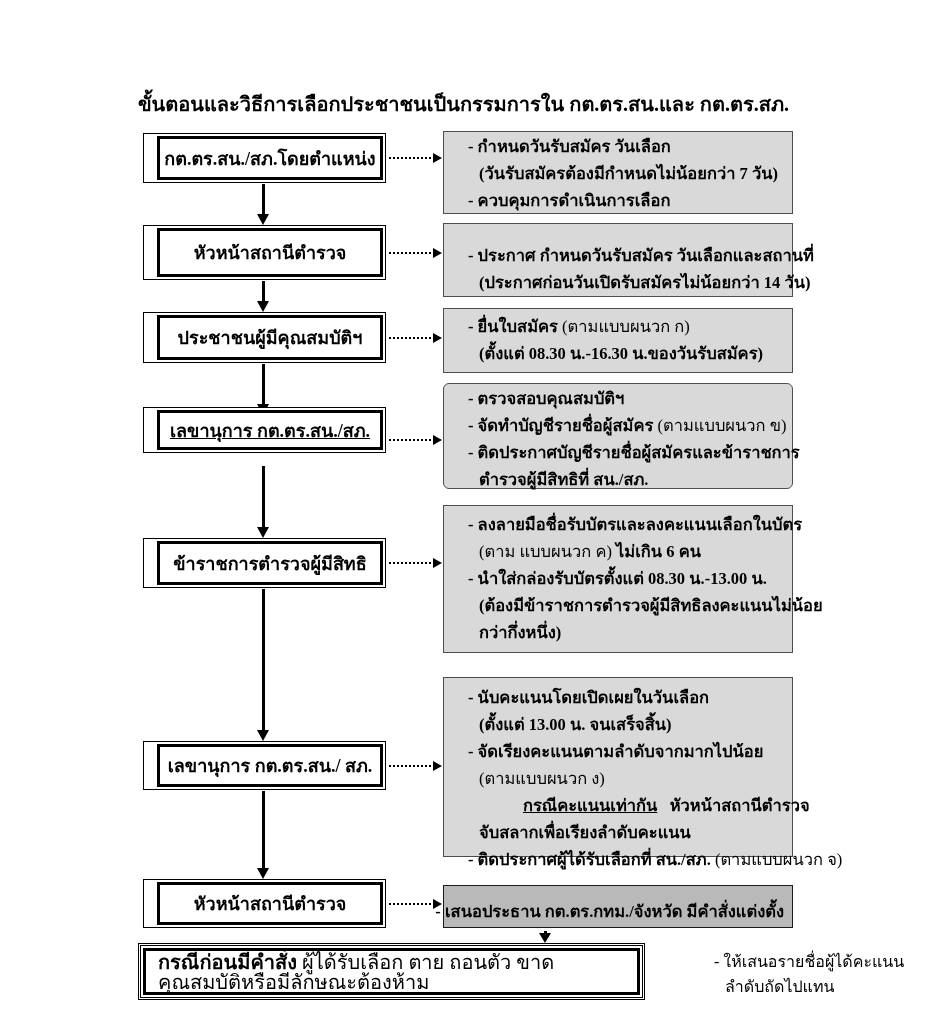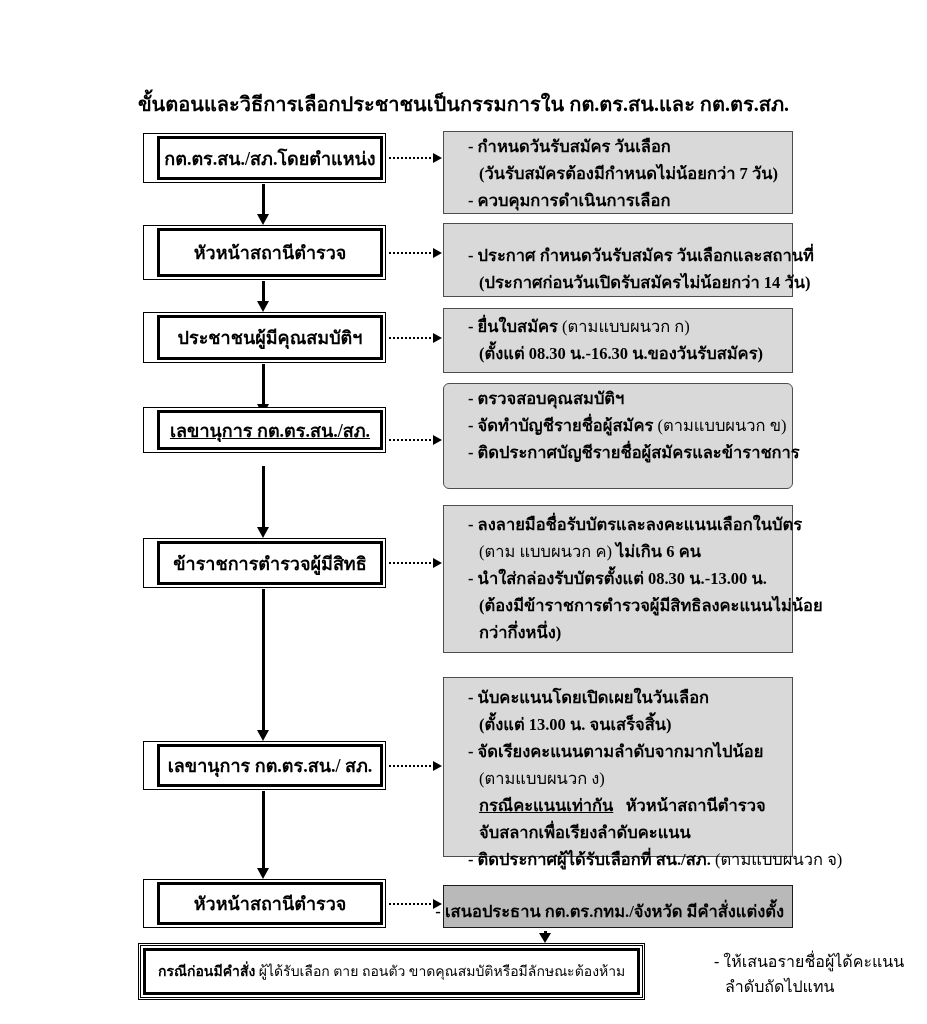--- a/index.html
+++ b/index.html
@@ -64,21 +64,21 @@
     top: 885px; height: 43px;
     background: var(--detail-fill-dark, #b9b9b9);
     border: 1px solid #1a1a1a;
     display: flex; align-items: center;
     padding-top: 10px;
     justify-content: flex-end;
   }
   .detail-line { line-height: 27px; font-weight: bold; white-space: pre; }
   .detail-line.indent { padding-left: 11px; }
   .detail-line span.regular { font-weight: normal; }
-  .detail-line span.underline { text-decoration: underline; }
+  .detail-line span.underline { text-decoration: underline; margin-left: 44px; }
 
   
   .harrow {
     position: absolute;
     left: 389px; width: 46px; height: 0;
     border-top: 2px dotted #000;
   }
   .harrow::after {
     content: "";
     position: absolute;
@@ -129,21 +129,21 @@
   .final-box-mid {
     border: 1px solid #000;
     height: 100%;
     padding: 2px;
   }
   .final-box-inner {
     border: 3px solid #000;
     height: 100%;
     display: flex; align-items: center;
     padding: 0 4px 0 12px;
-    font-size: 14px;
+    font-size: 20px;
   }
   .final-box-inner .detail-line { white-space: normal; line-height: 20px; }
 
   .final-note {
     position: absolute;
     left: 714px; top: 949px; width: 206px;
     font-size: 16px;
   }
   .final-note .detail-line { line-height: 25px; font-weight: normal; }
 </style>
@@ -186,20 +186,21 @@
   <div class="varrow a3"></div>
 
   <div class="actor s4">
     <div class="actor-inner">เลขานุการ กต.ตร.สน./สภ.</div>
   </div>
   <div class="harrow s4"></div>
   <div class="detail d4">
       <div class="detail-line"><span>- ตรวจสอบคุณสมบัติฯ</span></div>
       <div class="detail-line"><span>- จัดทำบัญชีรายชื่อผู้สมัคร </span><span class="regular">(ตามแบบผนวก ข)</span></div>
       <div class="detail-line"><span>- ติดประกาศบัญชีรายชื่อผู้สมัครและข้าราชการ</span></div>
+      <div class="detail-line indent"><span>ตำรวจผู้มีสิทธิที่ สน./สภ.</span></div>
     </div>
   <div class="varrow a4"></div>
 
   <div class="actor s5">
     <div class="actor-inner">ข้าราชการตำรวจผู้มีสิทธิ</div>
   </div>
   <div class="harrow s5"></div>
   <div class="detail d5">
       <div class="detail-line"><span>- ลงลายมือชื่อรับบัตรและลงคะแนนเลือกในบัตร</span></div>
       <div class="detail-line indent"><span class="regular">(ตาม แบบผนวก ค)</span><span> ไม่เกิน 6 คน</span></div>

